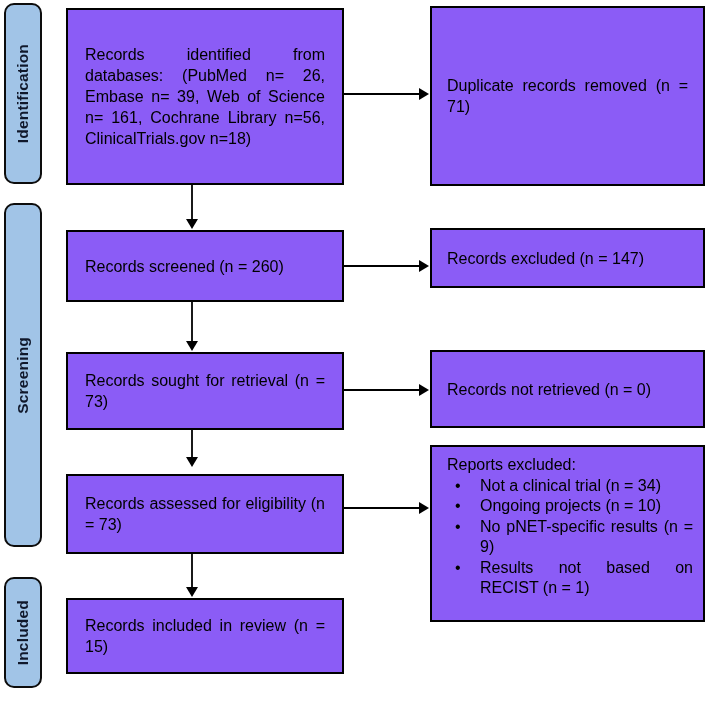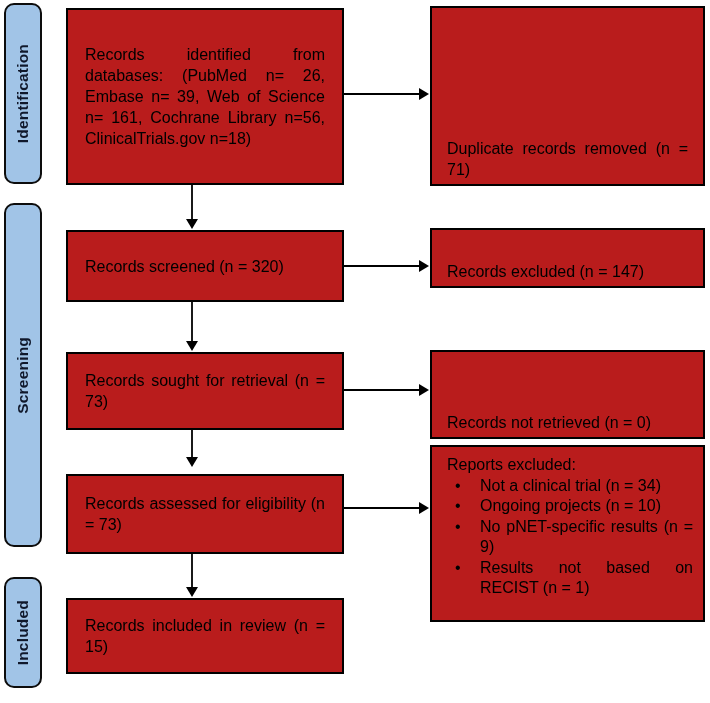--- a/index.html
+++ b/index.html
@@ -38,30 +38,30 @@
     writing-mode: vertical-rl;
     transform: rotate(180deg);
     font-size: 15.5px;
     font-weight: bold;
     color: #10182b;
     letter-spacing: 0.2px;
     white-space: nowrap;
   }
   .box {
     position: absolute;
-    background: #b91c1c;
+    background: #8b5cf6;
     border: 2px solid #000000;
     box-sizing: border-box;
     display: flex;
     align-items: center;
     font-size: 16px;
     line-height: 21px;
   }
   .box-left  { left: 66px;  width: 278px; padding: 0 17px; }
-  .box-right { left: 430px; width: 275px; padding: 4px 15px; align-items: flex-end; }
+  .box-right { left: 430px; width: 275px; padding: 4px 15px; }
   .box-text {
     display: block;
     width: 100%;
     text-align: justify;
   }
   .box-list {
     align-items: flex-start;
     display: block;
     padding: 8px 4px 6px 15px;
     line-height: 20.5px;
@@ -139,39 +139,39 @@
     <span class="stage-label">Screening</span>
   </div>
   <div class="stage" style="top:577px; height:111px;">
     <span class="stage-label">Included</span>
   </div>
 
   <div class="box box-left" style="top:8px; height:177px;">
     <span class="box-text">Records identified from databases: (PubMed n= 26, Embase n= 39, Web of Science n= 161, Cochrane Library n=56, ClinicalTrials.gov n=18)</span>
   </div>
   <div class="box box-left" style="top:230px; height:72px;">
-    <span class="box-text">Records screened (n = 320)</span>
+    <span class="box-text">Records screened (n = 260)</span>
   </div>
   <div class="box box-left" style="top:352px; height:78px;">
     <span class="box-text">Records sought for retrieval (n = 73)</span>
   </div>
   <div class="box box-left" style="top:468px; height:80px;margin-top:6px;">
     <span class="box-text">Records assessed for eligibility (n = 73)</span>
   </div>
   <div class="box box-left" style="top:598px; height:76px;">
     <span class="box-text">Records included in review (n = 15)</span>
   </div>
 
   <div class="box box-right" style="top:6px; height:180px;">
     <span class="box-text">Duplicate records removed (n = 71)</span>
   </div>
   <div class="box box-right" style="top:228px; height:60px;">
     <span class="box-text">Records excluded (n = 147)</span>
   </div>
-  <div class="box box-right" style="top:350px; height:89px;">
+  <div class="box box-right" style="top:350px; height:78px;">
     <span class="box-text">Records not retrieved (n = 0)</span>
   </div>
   <div class="box box-right box-list" style="top:445px; height:177px;">
     <span class="box-text box-list-title">Reports excluded:</span>
     <ul class="bullet-list">
       <li class="bullet-item">
         <span class="bullet-text">Not a clinical trial (n = 34)</span>
       </li>
       <li class="bullet-item">
         <span class="bullet-text">Ongoing projects (n = 10)</span>

